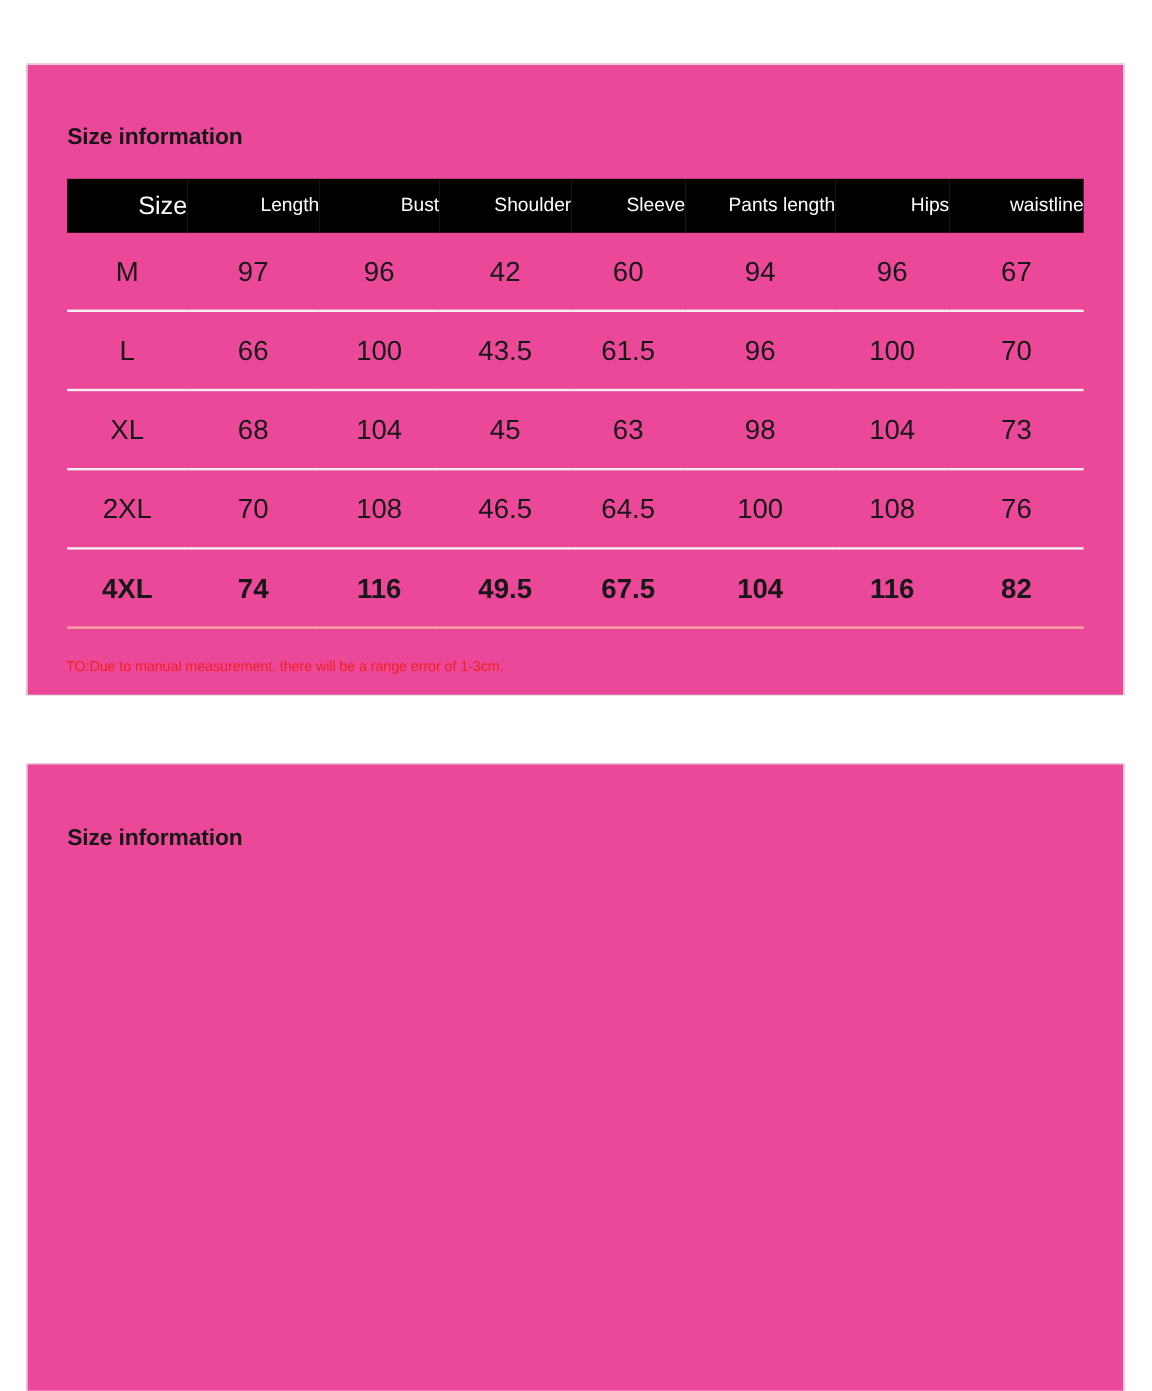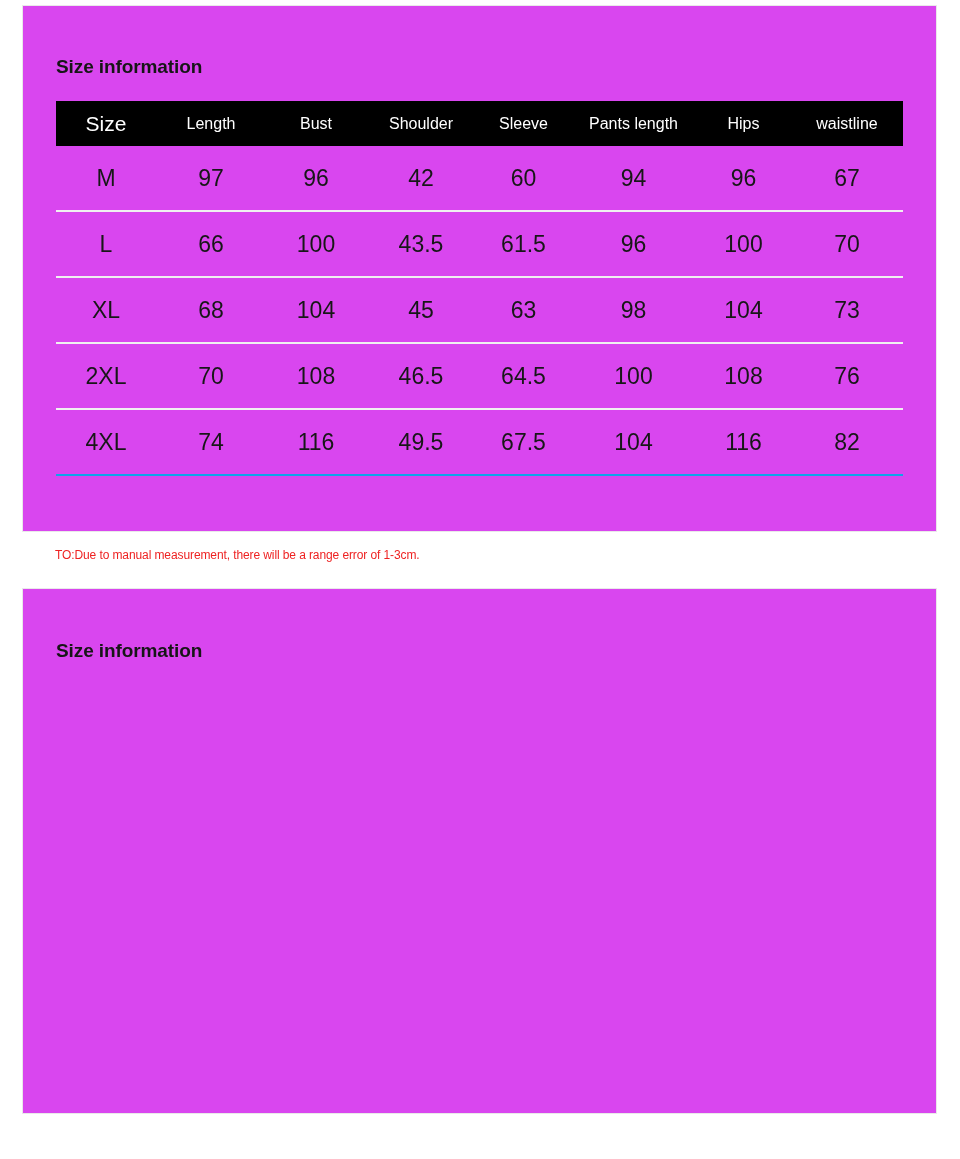--- a/index.html
+++ b/index.html
@@ -11,23 +11,24 @@
     width: 960px;
     height: 1159px;
     font-family: "Liberation Sans", "DejaVu Sans", sans-serif;
     color: #1a1a1a;
     overflow: hidden;
     position: relative;
   }
 
   .card {
     position: absolute;
-    background: #d946ef;
+    background: #ec4899;
     border: 1px solid #e9e9e9;
     box-sizing: border-box;
+    margin-top: 48px;
   }
   
   #card-measurements {
     left: 22px;
     top: 5px;
     width: 915px;
     height: 527px;
   }
   
   #card-bodysize {
@@ -59,40 +60,41 @@
     left: 33px;
     top: 95px;
     width: 847px;
   }
   #measurements-table thead th {
     background: #000000;
     color: #ffffff;
     font-weight: normal;
     height: 45px;
     font-size: 16px;
-    text-align: center;
+    text-align: right;
     vertical-align: middle;
     padding: 0;
     white-space: nowrap;
   }
   #measurements-table thead th.col-size {
     font-size: 21px;
   }
   #measurements-table tbody td {
     height: 64px;
     font-size: 23px;
     font-weight: 400;
     text-align: center;
     vertical-align: middle;
     padding: 0;
     color: #171717;
     border-bottom: 2px solid #f0f0f0;
   }
   #measurements-table tbody tr:last-child td {
-    border-bottom: 2px solid #0ea5e9;
+    border-bottom: 2px solid #fca5a5;
+    font-weight: bold;
   }
 
   #measure-note {
     position: absolute;
     left: 55px;
     top: 548px;
     font-size: 12px;
     color: #ee2222;
     white-space: nowrap;
     letter-spacing: -0.1px;

